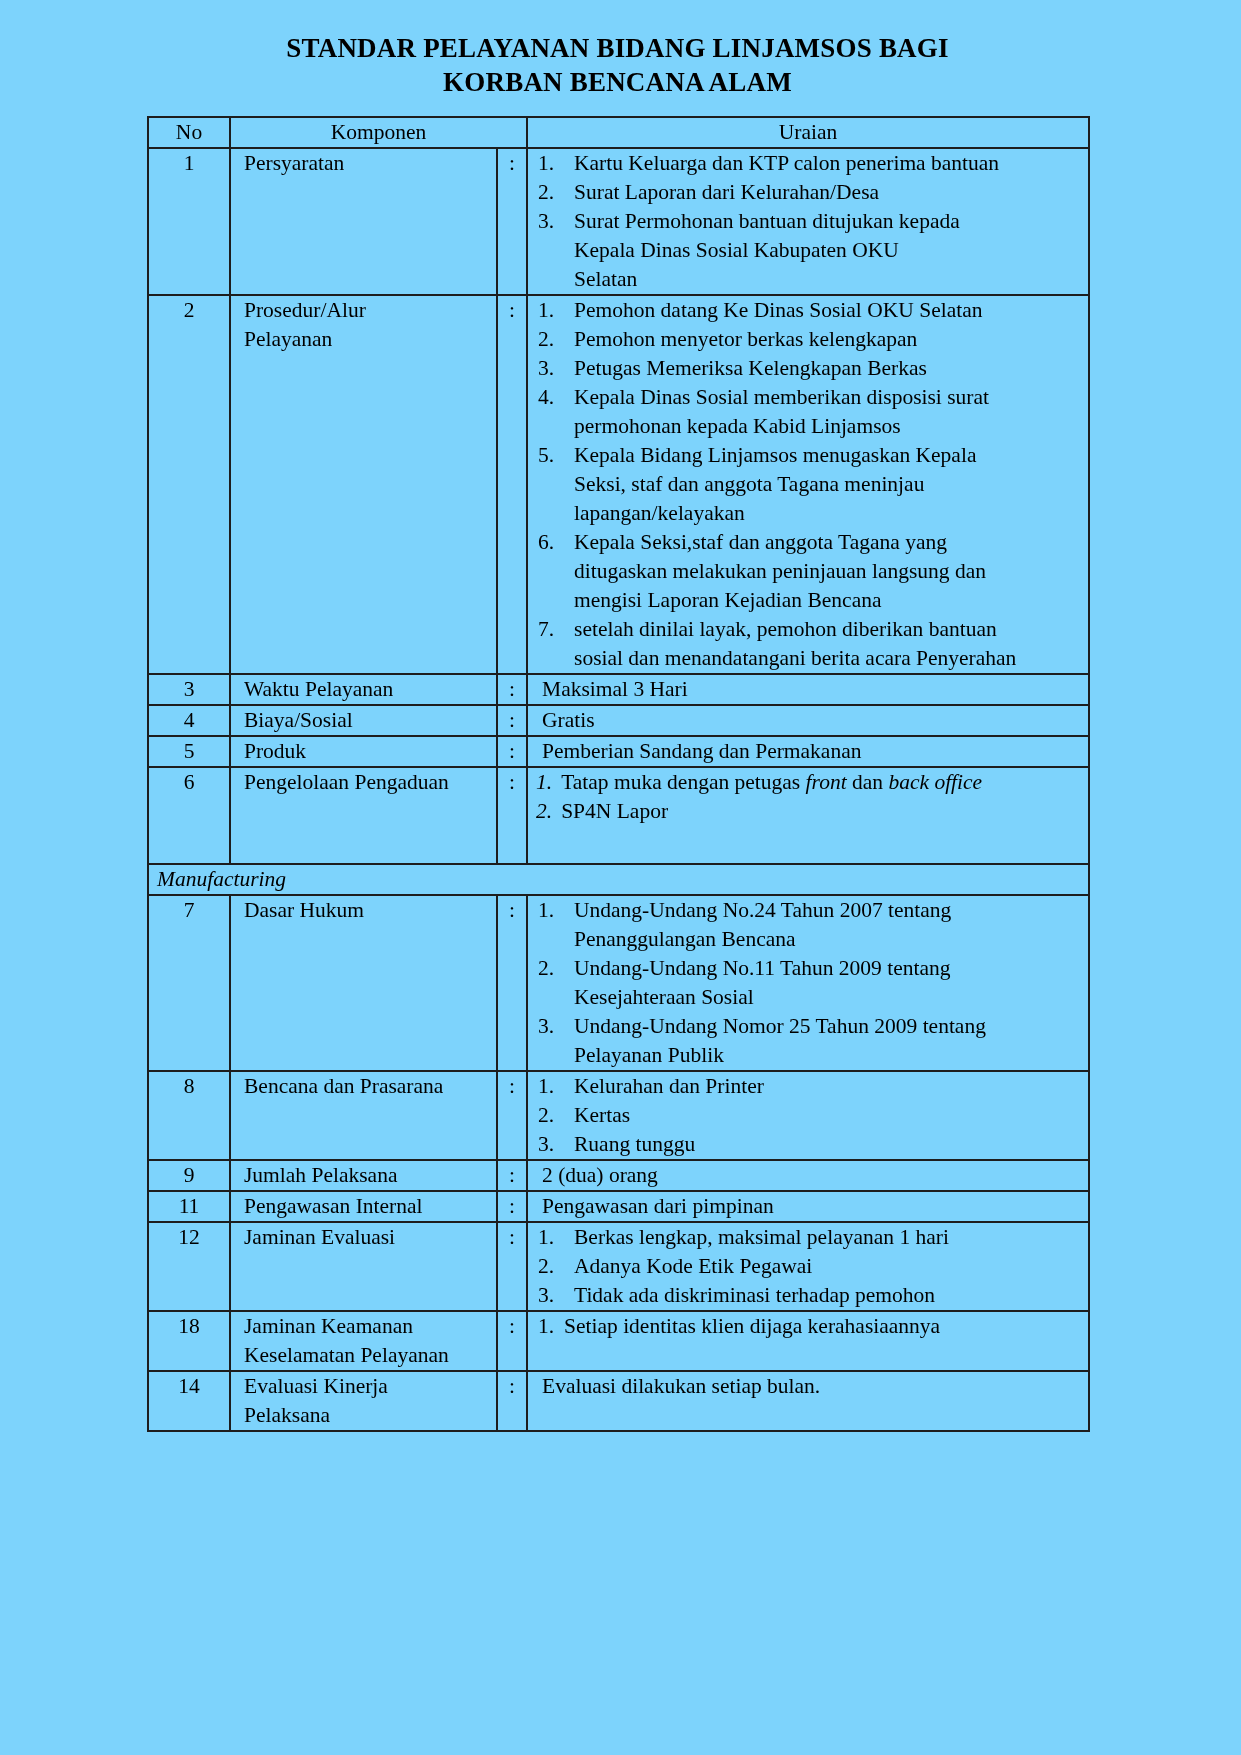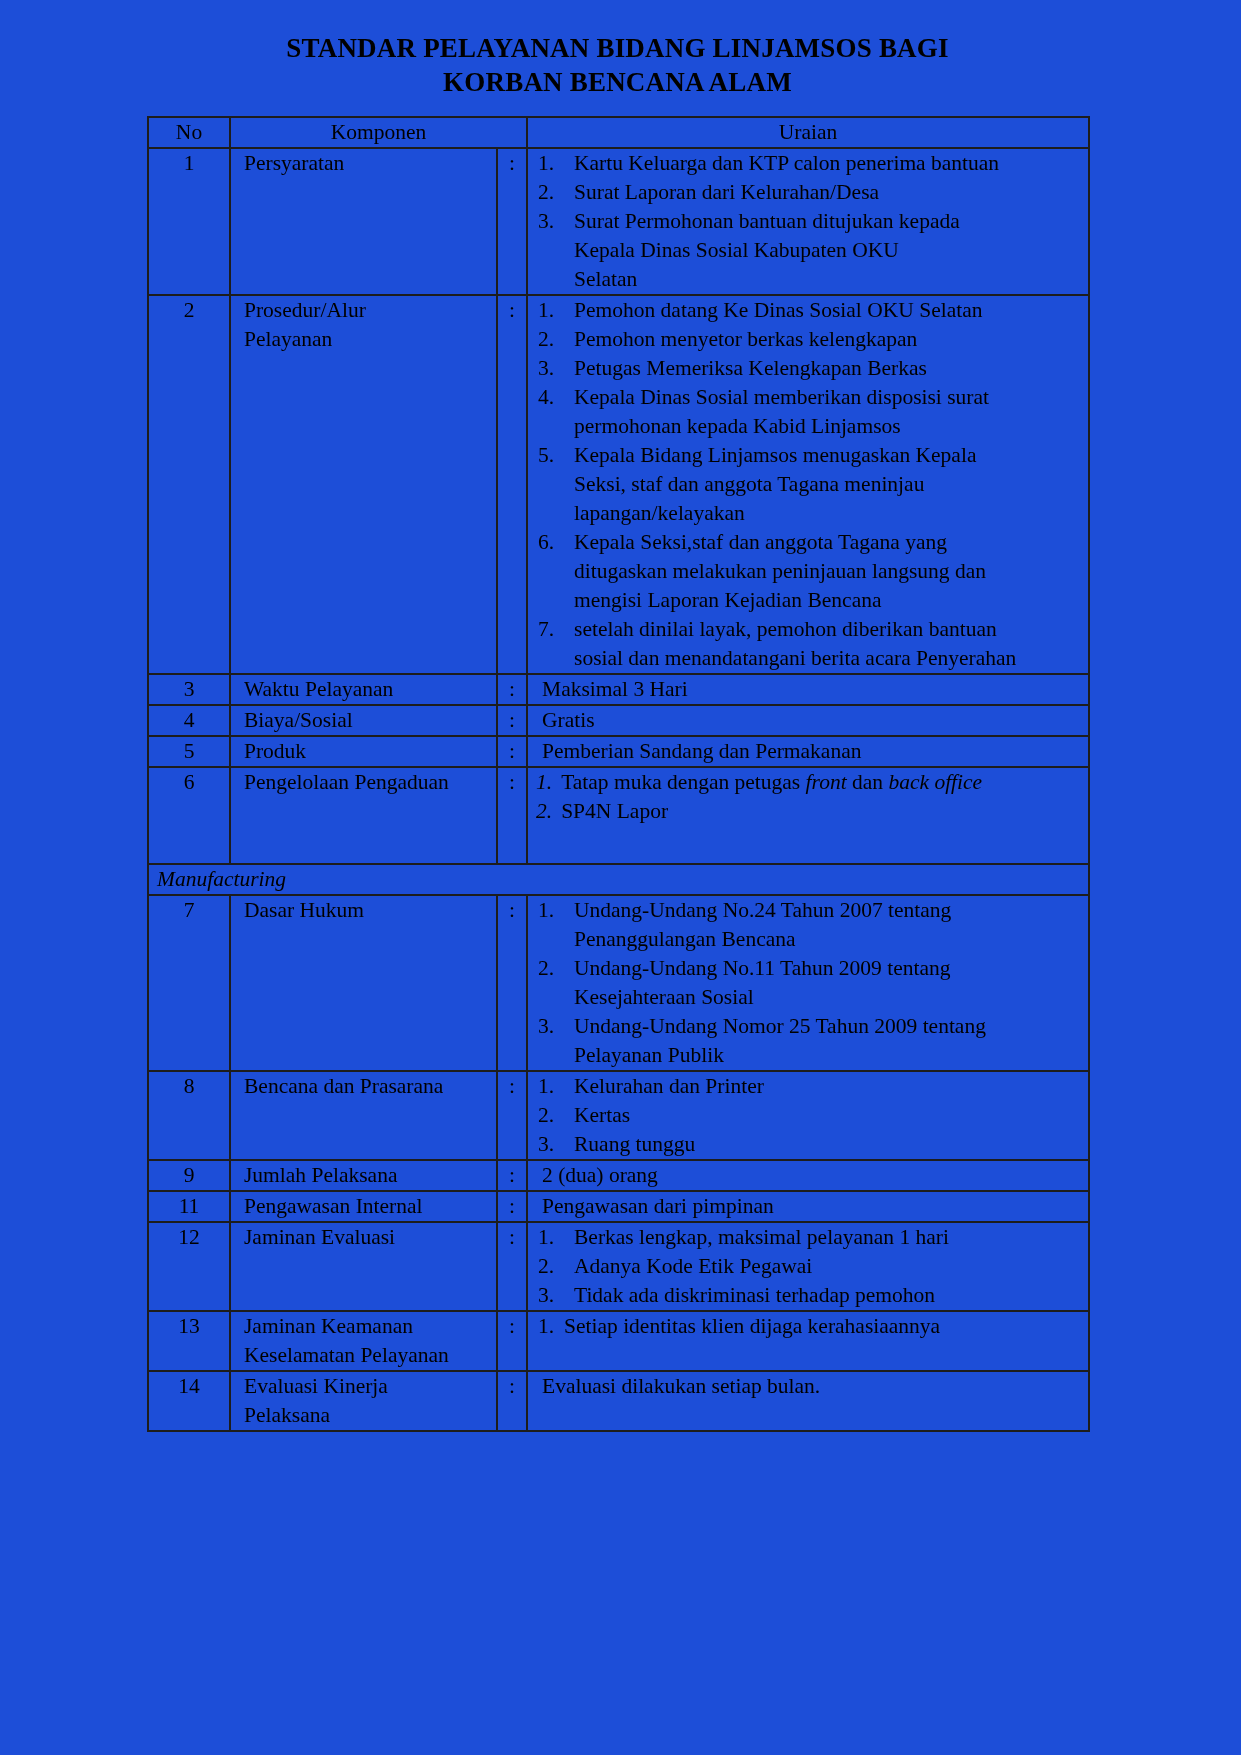--- a/index.html
+++ b/index.html
@@ -1,21 +1,21 @@
 <!DOCTYPE html>
 <html><head>
 <meta charset="utf-8">
 <style>
   * { box-sizing: border-box; }
   html, body { margin: 0; padding: 0; background: #ffffff; }
   .page {
     position: relative;
     width: 1241px;
     height: 1755px;
-    background: #1d4ed8;
+    background: #7dd3fc;
     color: #000000;
     font-family: "Liberation Serif", "DejaVu Serif", serif;
     overflow: hidden;
   }
   .doc-title {
     padding-top: 31px;
     width: 941px;
     margin-left: 147px;
     text-align: center;
     font-weight: 700;
@@ -236,21 +236,21 @@
               <span class="n">2.</span>
               <span class="t">Adanya Kode Etik Pegawai</span>
             </div>
             <div class="li">
               <span class="n">3.</span>
               <span class="t">Tidak ada diskriminasi terhadap pemohon</span>
             </div>
           </td>
         </tr>
         <tr data-row="13">
-          <td class="no">13</td>
+          <td class="no">18</td>
           <td class="komp">Jaminan Keamanan<br>Keselamatan Pelayanan</td>
           <td class="colon">:</td>
           <td class="ur">
             <div class="li tight">
               <span class="n">1.</span>
               <span class="t">Setiap identitas klien dijaga kerahasiaannya</span>
             </div>
           </td>
         </tr>
         <tr data-row="14">

